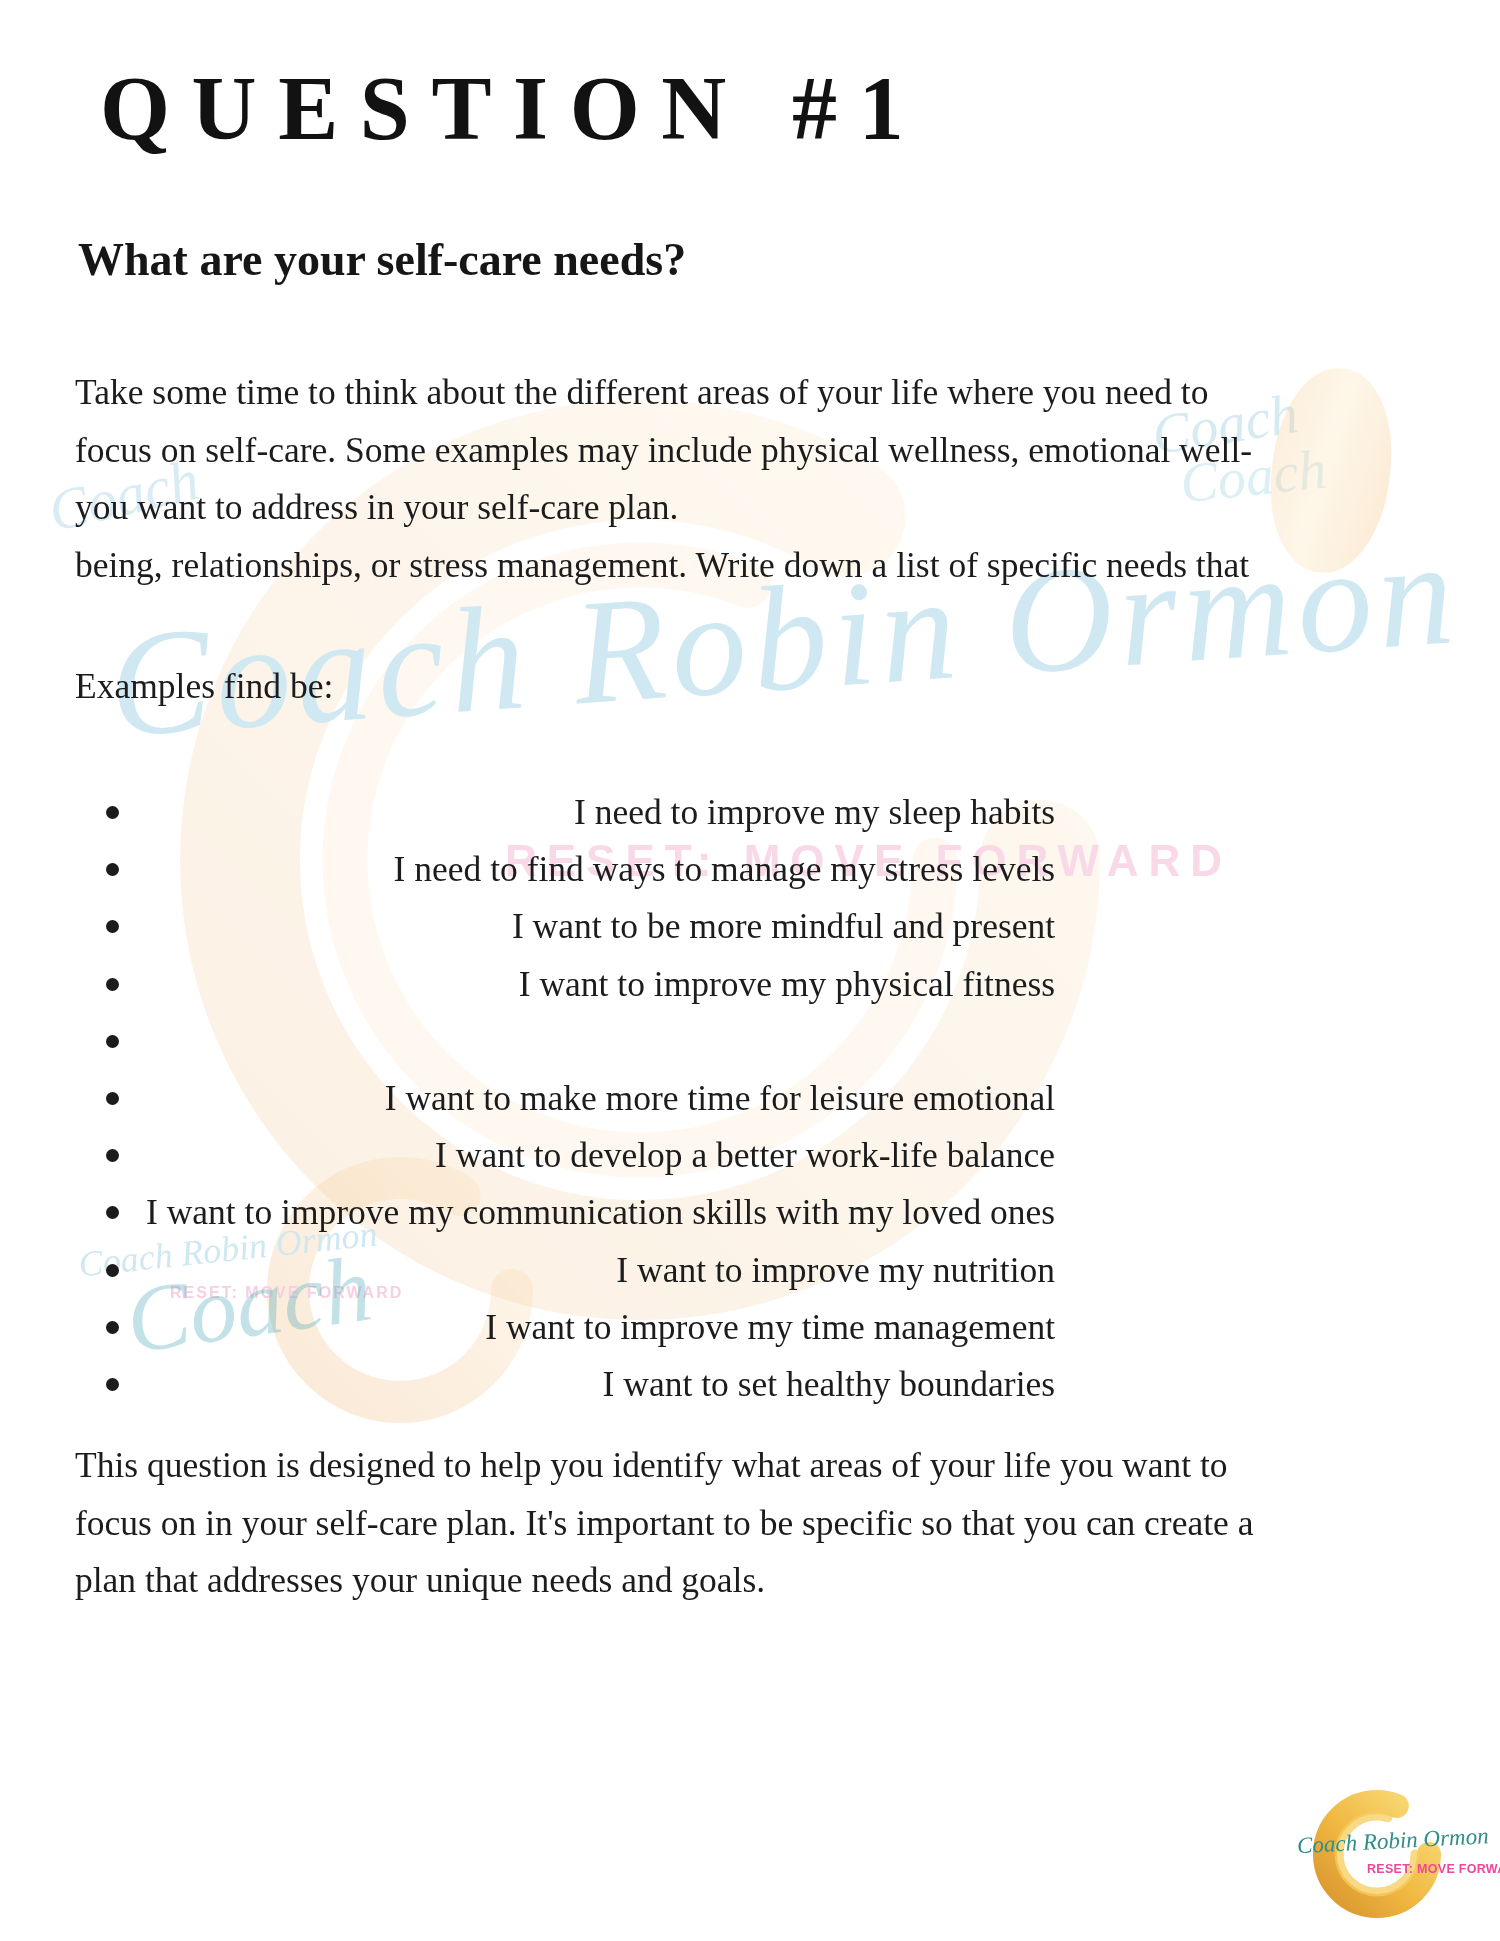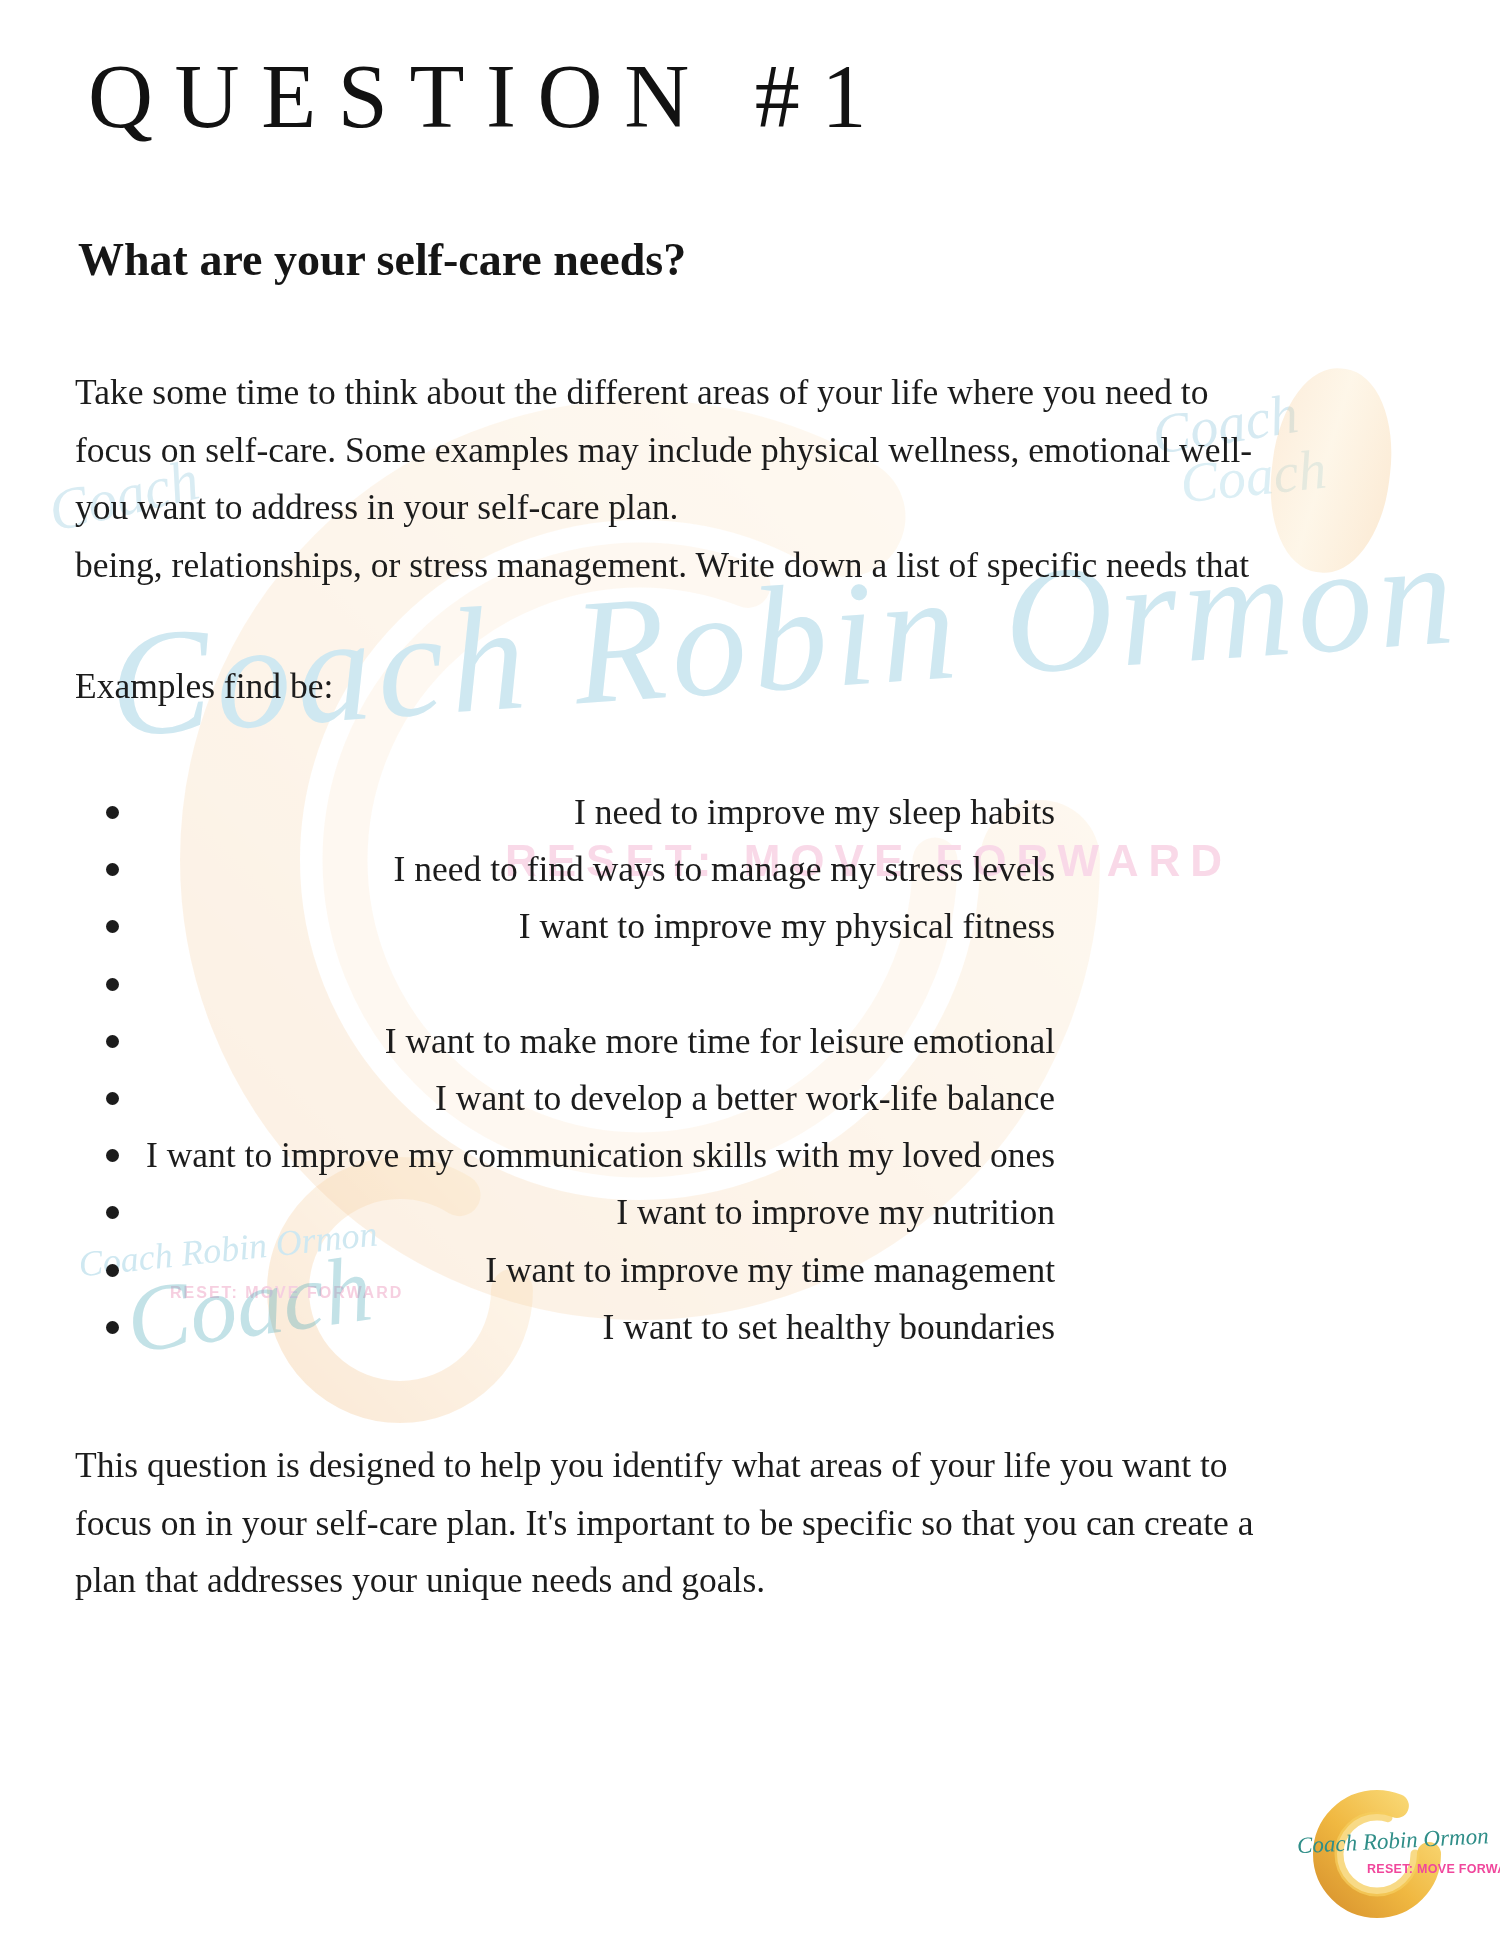--- a/index.html
+++ b/index.html
@@ -38,22 +38,22 @@
   .wm-script-small{left:78px;top:1228px;font-size:36px;color:#cfe8f1;transform:rotate(-6deg);}
   .wm-tagline-small{
     position:absolute;left:170px;top:1284px;
     font-family:"Liberation Sans",sans-serif;font-weight:bold;
     font-size:16px;letter-spacing:2px;color:#f6cfe0;white-space:nowrap;
   }
   .wm-coach-lower{left:126px;top:1250px;font-size:94px;color:rgba(74,167,181,0.33);transform:rotate(-8deg);}
 
   
   .title{
-    position:absolute;left:84px;top:48px;margin:4px;
-    font-size:90px;font-weight:normal;line-height:1;
+    position:absolute;left:84px;top:48px;margin:16px;
+    font-size:90px;font-weight:bold;line-height:1;
     letter-spacing:.24em;color:#121212;white-space:nowrap;
   }
   .question{
     position:absolute;left:75px;top:234px;margin:3px;
     font-size:46px;font-weight:bold;line-height:1;color:#161616;white-space:nowrap;
   }
   .para{position:absolute;left:75px;font-size:35.5px;line-height:57.5px;color:#1c1c1c;}
   .para .line{white-space:nowrap;}
   .intro{top:364px;}
   .examples-label{
@@ -138,20 +138,21 @@
       <div class="line">focus on self-care. Some examples may include physical wellness, emotional well-</div>
       <div class="line">you want to address in your self-care plan.</div>
       <div class="line">being, relationships, or stress management. Write down a list of specific needs that</div>
     </div>
 
     <div class="examples-label">Examples find be:</div>
 
     <ul class="bullets">
       <li><span class="dot"></span><span class="li-text">I need to improve my sleep habits</span></li>
       <li><span class="dot"></span><span class="li-text">I need to find ways to manage my stress levels</span></li>
+      <li><span class="dot"></span><span class="li-text">I want to be more mindful and present</span></li>
       <li><span class="dot"></span><span class="li-text">I want to improve my physical fitness</span></li>
       <li><span class="dot"></span></li>
       <li><span class="dot"></span><span class="li-text">I want to make more time for leisure emotional</span></li>
       <li><span class="dot"></span><span class="li-text">I want to develop a better work-life balance</span></li>
       <li><span class="dot"></span><span class="li-text">I want to improve my communication skills with my loved ones</span></li>
       <li><span class="dot"></span><span class="li-text">I want to improve my nutrition</span></li>
       <li><span class="dot"></span><span class="li-text">I want to improve my time management</span></li>
       <li><span class="dot"></span><span class="li-text">I want to set healthy boundaries</span></li>
     </ul>
 

